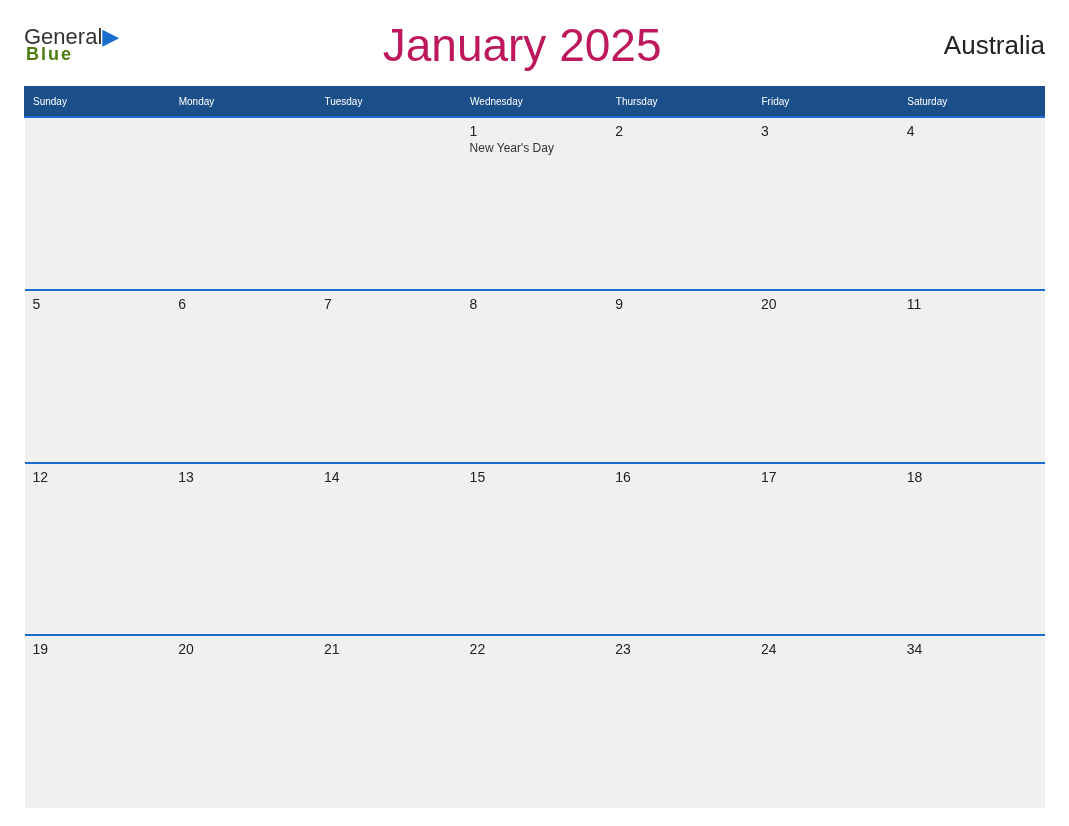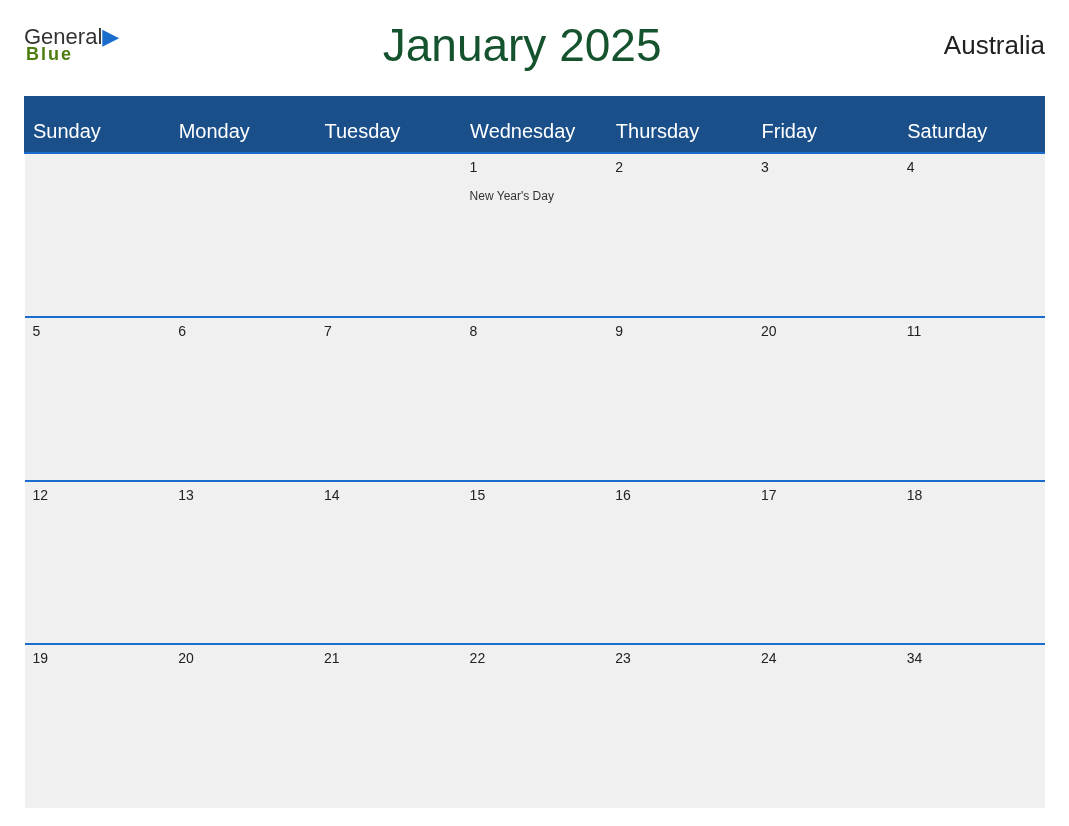--- a/index.html
+++ b/index.html
@@ -12,21 +12,21 @@
       display: flex;
       flex-direction: column;
       padding: 18px 24px 18px 24px;
     }
 
     
     .header {
       display: flex;
       align-items: center;
       justify-content: space-between;
-      margin-bottom: 24px;
+      margin-bottom: 14px;
     }
     .logo-text {
       font-size: 22px;
       font-weight: normal;
       color: #333;
       line-height: 1;
     }
     .logo-text span.general { color: #333; }
     .logo-text span.blue { color: #1a6dcc; }
     .logo-wrapper {
@@ -43,44 +43,44 @@
       font-size: 18px;
       font-weight: bold;
       letter-spacing: 2px;
       margin-top: -4px;
       margin-left: 2px;
     }
 
     .calendar-title {
       font-size: 46px;
       font-weight: 400;
-      color: #14532d;
+      color: #be185d;
       text-align: center;
       flex: 1;
     }
     .country-label {
       font-size: 26px;
       color: #222;
       text-align: right;
       min-width: 120px;
     }
 
     
     .calendar-table {
       width: 100%;
       border-collapse: collapse;
       flex: 1;
     }
 
     .calendar-table thead tr th {
       background-color: #1a4f8a;
       color: #fff;
-      font-size: 20px;
+      font-size: 10px;
       font-weight: 500;
-      padding: 23px 8px 9px 8px;
+      padding: 9px 8px 9px 8px;
       text-align: left;
       border: 1px solid #1a4f8a;
     }
 
     .calendar-table tbody tr {
       background-color: #f0f0f0;
     }
     .calendar-table tbody tr td {
       border: none;
       border-top: 2px solid #1a6dcc;
@@ -93,21 +93,21 @@
     }
     .day-number {
       font-size: 14px;
       color: #222;
       font-weight: normal;
       display: block;
     }
     .day-event {
       font-size: 12px;
       color: #333;
-      margin-top: 14px;
+      margin-top: 2px;
       display: block;
     }
   </style>
 </head>
 <body>
 
 <div class="header">
   <div class="logo-wrapper">
     <div class="logo-top-row">
       <span class="logo-text">

